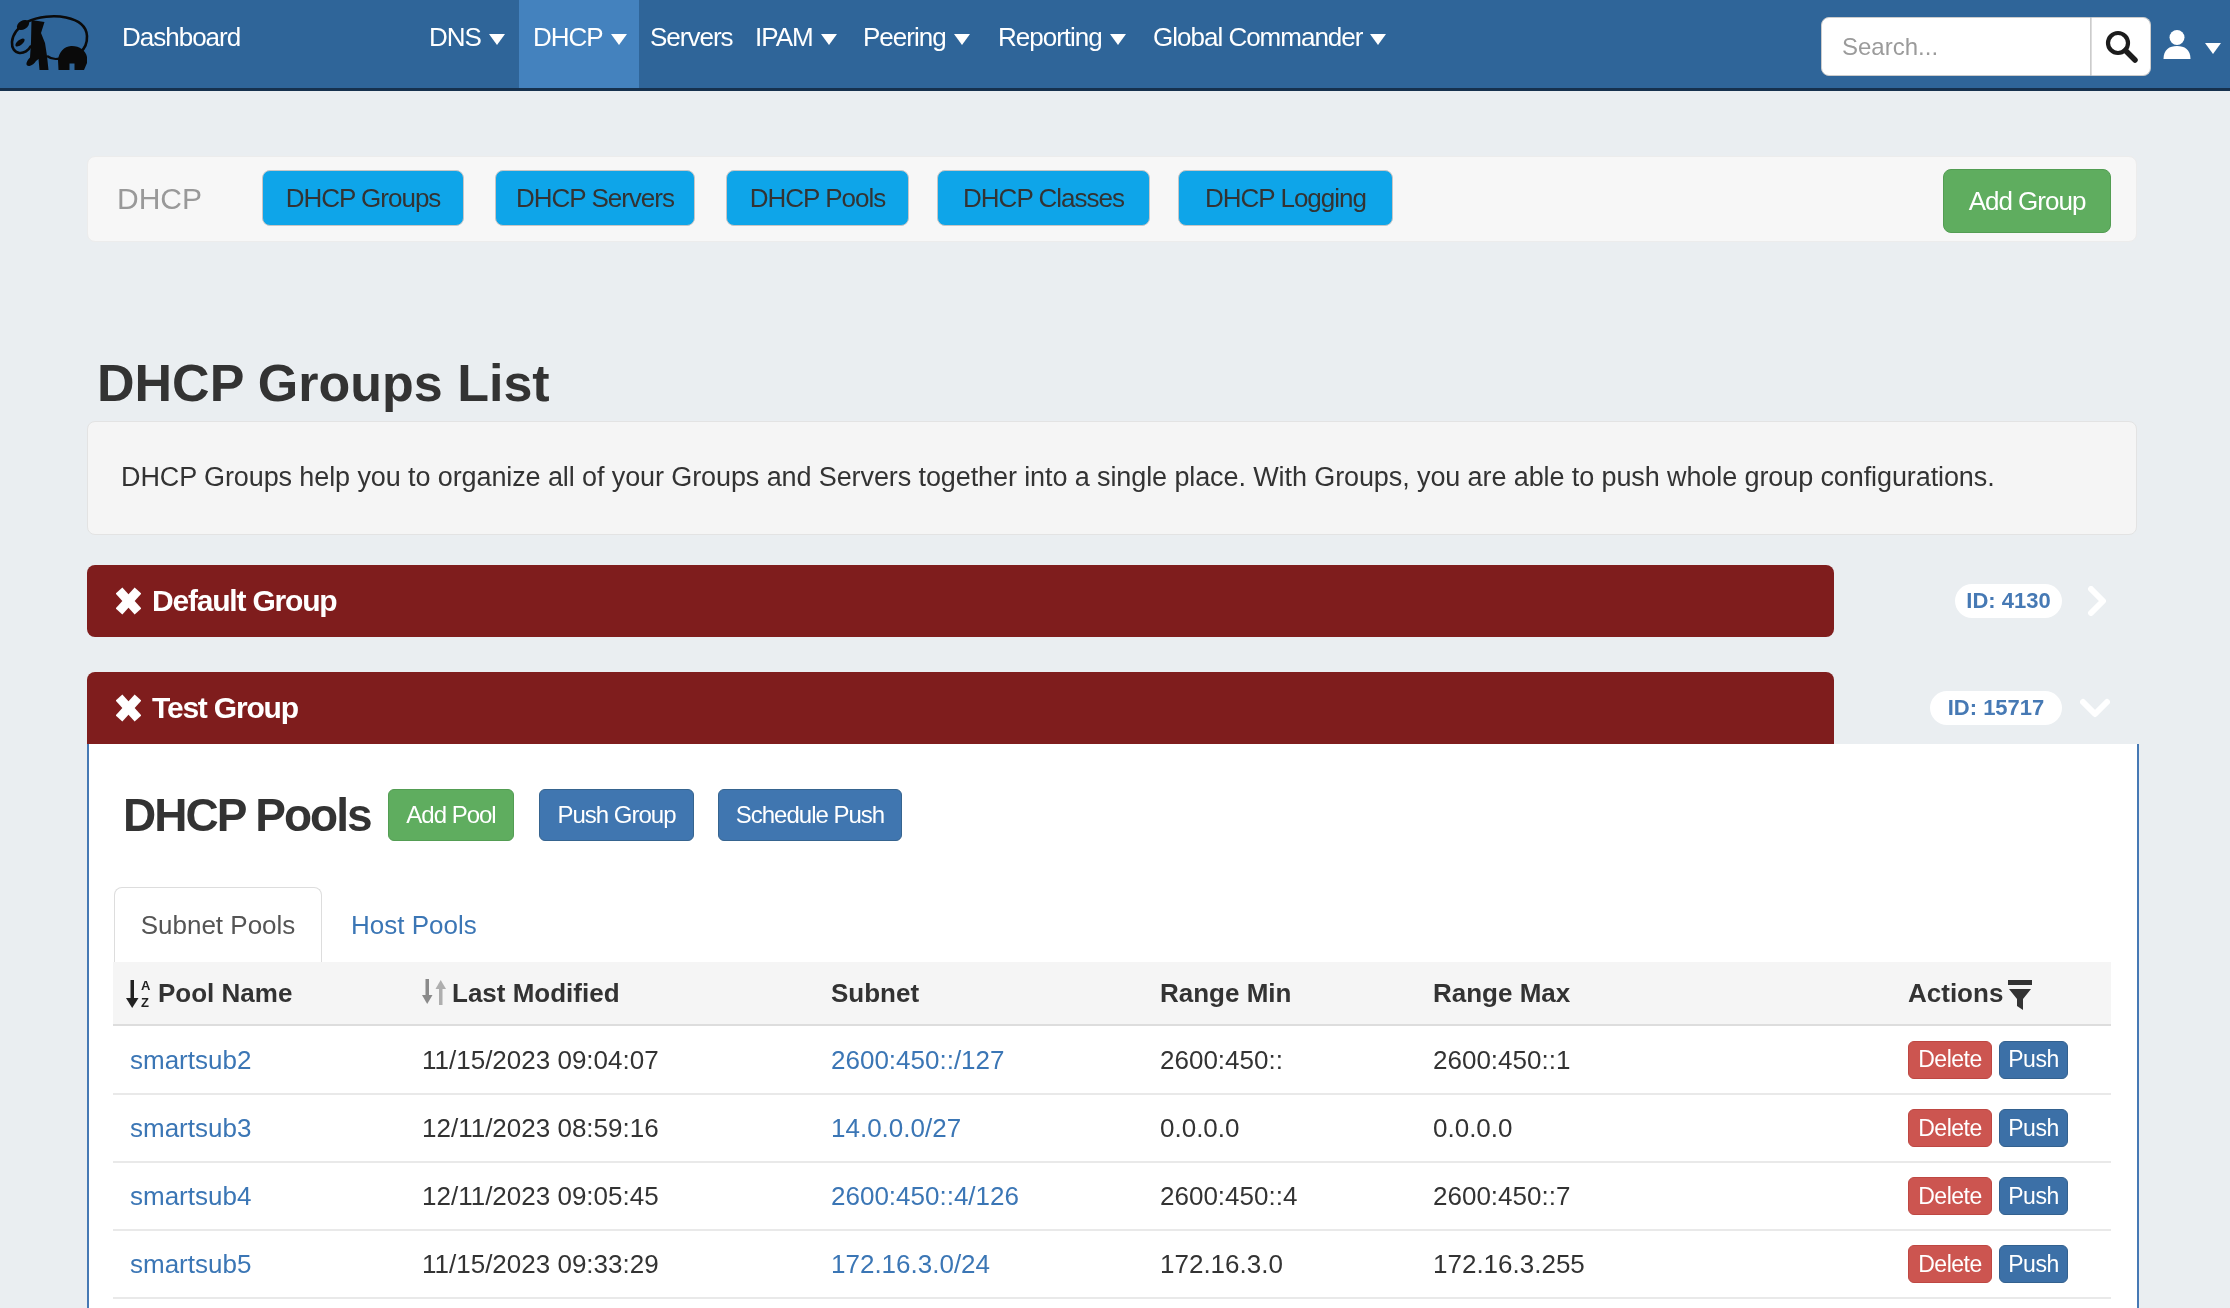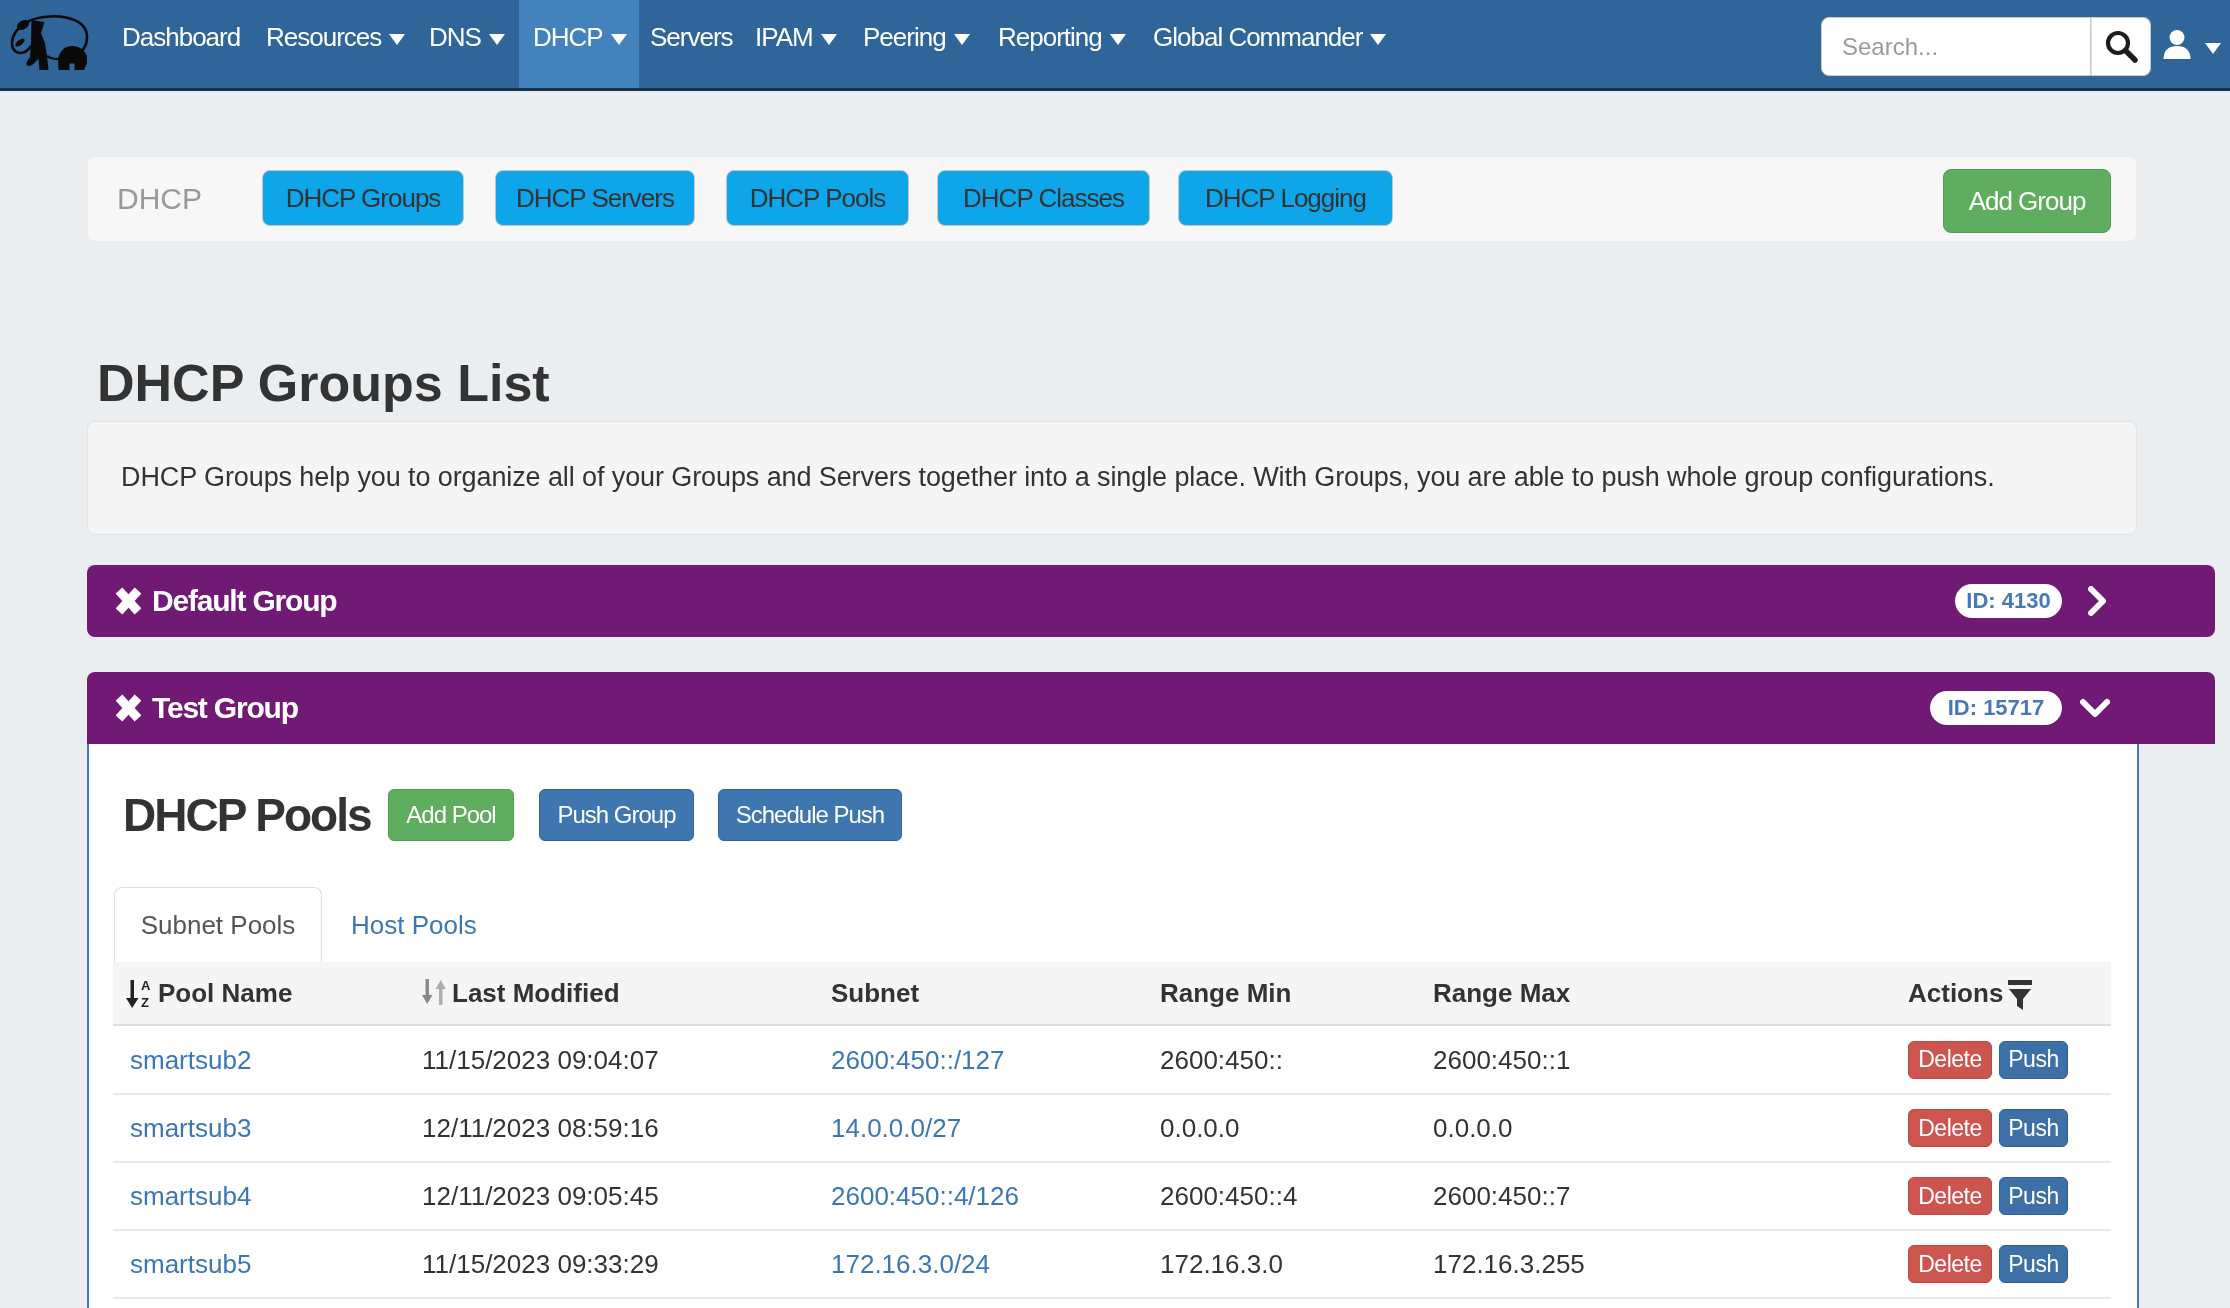--- a/index.html
+++ b/index.html
@@ -24,21 +24,21 @@
 .addgroup { position:absolute; left:1855px; top:12px; width:168px; height:64px; background:#5FAD5F; border:1px solid #539D53; border-radius:8px; color:#fff; font-size:26px; letter-spacing:-1px; display:flex; align-items:center; justify-content:center; }
 
 
 .h1 { position:absolute; left:97px; top:353px; font-size:52px; font-weight:bold; color:#333; }
 
 
 .well { position:absolute; left:87px; top:421px; width:2050px; height:114px; background:#F5F5F5; border:1px solid #E3E3E3; border-radius:8px; }
 .well p { position:absolute; left:33px; top:40px; font-size:27px; letter-spacing:-0.1px; color:#333; }
 
 
-.gbar { position:absolute; left:87px; width:2128px; background:#701a75; border-radius:8px; color:#fff; }
+.gbar { position:absolute; left:87px; width:1747px; background:#7f1d1d; border-radius:8px; color:#fff; }
 .gbar1 { top:565px; height:72px; }
 .gbar2 { top:672px; height:72px; border-radius:8px 8px 0 0; }
 .gtitle { position:absolute; left:65px; top:50%; transform:translateY(-50%); font-size:30px; font-weight:bold; letter-spacing:-1.2px; white-space:nowrap; }
 .xicon { position:absolute; left:29px; top:50%; transform:translateY(-50%); }
 .pill { position:absolute; top:50%; transform:translateY(-50%); height:34px; background:#fff; border-radius:17px; color:#4679B4; font-size:22px; font-weight:bold; display:flex; align-items:center; justify-content:center; }
 .chev { position:absolute; top:50%; transform:translateY(-50%); }
 
 
 .pbody { position:absolute; left:87px; top:744px; width:2052px; height:600px; background:#fff; border:2px solid #4679B4; border-top:none; }
 .h2 { position:absolute; left:34px; top:44px; font-size:46px; font-weight:bold; letter-spacing:-2px; color:#333; }
@@ -68,21 +68,20 @@
   <svg class="abs" style="left:10px; top:14px;" width="80" height="58" viewBox="0 0 80 58">
     <path d="M17 8 C28 2.5 44 1 56 3.5 C68 6 76.5 12 77 22 C77.3 29 74.5 35 70 38.5" fill="none" stroke="#0a0a0a" stroke-width="2.6" stroke-linecap="round"></path>
     <path d="M15.5 9.5 C8 13 2.5 20.5 2 28 C1.6 34 4.5 38.5 9.5 39 C14 39.4 18.5 36.5 20.5 32.5" fill="none" stroke="#0a0a0a" stroke-width="2.6" stroke-linecap="round"></path>
     <ellipse cx="13" cy="11" rx="6.6" ry="4.4" transform="rotate(-30 13 11)" fill="#0a0a0a"></ellipse>
     <ellipse cx="10" cy="28.5" rx="5.5" ry="2.6" transform="rotate(-38 10 28.5)" fill="#0a0a0a"></ellipse>
     <path d="M21.5 6 L34.5 8 L31 19 L35 29 L37 42 L38.5 56 L29.5 56 L28.5 45 L26 47 C24.5 49.5 22 51.5 19.5 52 C17.5 52.3 16 51 16.5 49 C17 47 18.5 45 20 43.5 L21 28 Z" fill="#0a0a0a"></path>
     <path d="M48 46 C49 38 54 32.5 61 32 C69 31.6 76 36.5 77 43 L77 49 L74 56 L64.5 56 L64.5 49.5 L59.5 49.5 L59.5 56 L48.5 56 Z" fill="#0a0a0a"></path>
     <path d="M37 42 C41 45 45.5 45.5 49.5 44.5" fill="none" stroke="#0a0a0a" stroke-width="2.2"></path>
   </svg>
   <div class="nav-item" style="left:122px;">Dashboard</div>
-  <div class="nav-item" style="left:266px;">Resources<span class="caret"></span></div>
   <div class="nav-item" style="left:429px;">DNS<span class="caret"></span></div>
   <div class="nav-item" style="left:533px;">DHCP<span class="caret"></span></div>
   <div class="nav-item" style="left:650px;">Servers</div>
   <div class="nav-item" style="left:755px;">IPAM<span class="caret"></span></div>
   <div class="nav-item" style="left:863px;">Peering<span class="caret"></span></div>
   <div class="nav-item" style="left:998px;">Reporting<span class="caret"></span></div>
   <div class="nav-item" style="left:1153px;">Global Commander<span class="caret"></span></div>
   <div class="searchbox">Search...</div>
   <div class="searchbtn">
     <svg width="36" height="36" viewBox="0 0 36 36">

